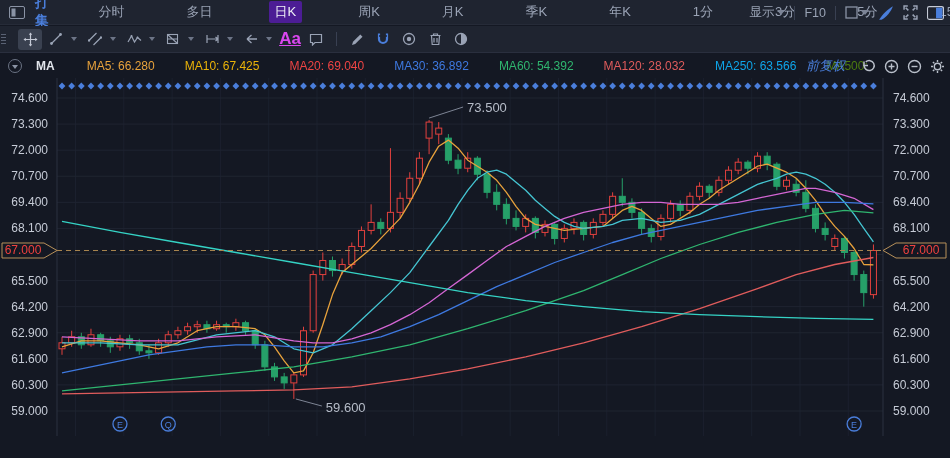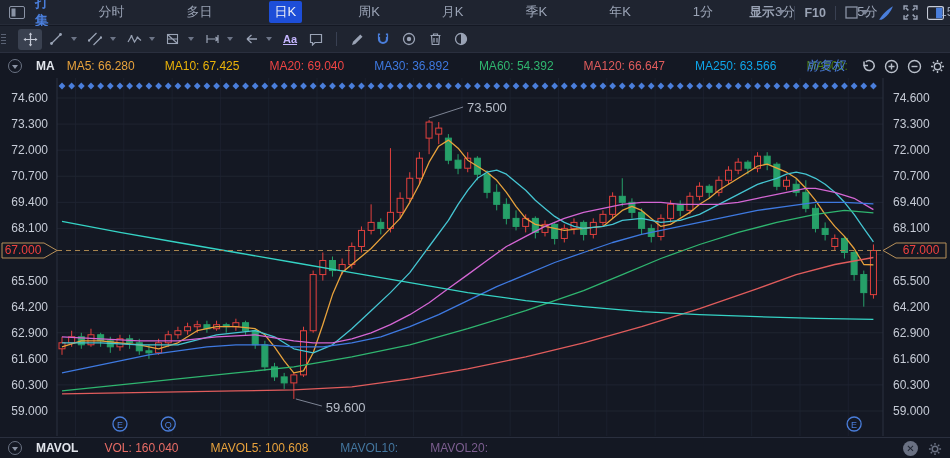--- a/index.html
+++ b/index.html
@@ -8,49 +8,49 @@
   #app { position:relative; width:950px; height:458px; background:#141823; overflow:hidden;
          color:#cfd3dc;padding-left:9px; -webkit-font-smoothing:antialiased; }
 
   
   .topbar { position:absolute; left:0; top:0; width:950px; height:25px; background:#1f2430;
             border-bottom:1px solid #262b38; display:flex; align-items:center; font-size:13px; }
   .tb-icon { width:16px; height:13px; margin:0 0 0 9px; flex:none; }
   .stock-name { color:#4a7edb; font-weight:bold; font-size:13.5px; margin-left:10px; letter-spacing:1px; }
   .tabs { display:flex; align-items:center; margin-left:20px; gap:27px; }
   .tab { color:#9aa3b5; cursor:pointer; white-space:nowrap; padding:2px 6px; border-radius:2px;margin-left:23px; }
-  .tab.active { background:#1d4ed8; color:#eef0f5; }
-  .tb-right { position:absolute; right:6px; top:0; height:25px; display:flex; align-items:center; gap:9px;font-weight:bold; }
+  .tab.active { background:#4c1d95; color:#eef0f5; }
+  .tb-right { position:absolute; right:6px; top:0; height:25px; display:flex; align-items:center; gap:9px; }
   .tb-right .txt { color:#9aa3b5; font-size:12.5px; }
   .caret { display:inline-block; width:0; height:0; border-left:4px solid transparent;
            border-right:4px solid transparent; border-top:5px solid #7c8496; vertical-align:middle; margin-left:3px; }
   .vsep { width:1px; height:14px; background:#394052; }
 
   
   .toolbar2 { position:absolute; left:0; top:26px; width:950px; height:27px; background:#1f2430;
               border-bottom:1px solid #2a2f3e; display:flex; align-items:center; }
   .handle { width:9px; height:20px; display:flex; flex-direction:column; justify-content:center; gap:2px; margin-left:1px; }
   .handle i { display:block; width:5px; height:1px; background:#5a6274; }
   .t2 { display:flex; align-items:center; margin-left:8px; gap:2px; }
   .tool { width:24px; height:21px; display:flex; align-items:center; justify-content:center; border-radius:3px; cursor:pointer; }
   .tool.sel { background:#3a4150; }
   .tool svg { display:block; }
   .dd { width:0;height:0;border-left:3.5px solid transparent;border-right:3.5px solid transparent;
         border-top:4px solid #6c7486; margin:0 4px 0 1px; }
-  .aa { color:#c4b5fd; font-size:11px; font-weight:bold;text-decoration:underline; }
+  .aa { color:#d946ef; font-size:17px; font-weight:bold;text-decoration:underline; }
 
   
   .ma-row { position:absolute; left:0; top:54px; width:950px; height:24px; display:flex; align-items:center;
             font-size:12px; }
   .collapse { width:14px; height:14px; border-radius:50%; border:1px solid #6b7384; margin:0 0 0 8px;
               display:flex; align-items:center; justify-content:center; flex:none; }
   .collapse i { width:0;height:0;border-left:3.5px solid transparent;border-right:3.5px solid transparent;
                 border-top:4.5px solid #8a92a3; margin-top:1px; }
   .ma-label { color:#e2e5ec; font-weight:bold; margin-left:14px; }
-  .ma-items { display:flex; align-items:center; margin-left:12px; gap:30px; white-space:nowrap; }
+  .ma-items { display:flex; align-items:center; margin-left:32px; gap:30px; white-space:nowrap; }
   .ma-right { position:absolute; right:5px; top:0; height:24px; display:flex; align-items:center; gap:8px;font-style:italic; }
   .adjust { color:#4a7edb; font-size:13px; margin-right:8px; }
 
   
   #chart-wrap { position:absolute; left:0; top:78px; width:950px; height:359px; }
   #chart-svg { position:absolute; left:0; top:-78px; width:950px; height:458px; }
   .ylab { position:absolute; width:46px; font-size:12px; color:#c6cbd6; text-align:right; }
   .ylab.r { text-align:left; }
 
   
@@ -217,21 +217,21 @@
     <span class="collapse">
         <i></i>
       </span>
     <span class="ma-label">MA</span>
     <div class="ma-items" id="ma-items">
         <span style="color: rgb(232, 162, 60);">MA5: 66.280</span>
         <span style="color: #eab308;">MA10: 67.425</span>
         <span style="color: #ef4444;">MA20: 69.040</span>
         <span style="color: rgb(62, 121, 224);">MA30: 36.892</span>
         <span style="color: rgb(47, 181, 111);">MA60: 54.392</span>
-        <span style="color: rgb(224, 92, 92);">MA120: 66.647</span>
+        <span style="color: rgb(224, 92, 92);">MA120: 28.032</span>
         <span style="color: #0ea5e9;">MA250: 63.566</span>
         <span style="color: #4d7c0f;">MA500:</span>
       </div>
     <div class="ma-right">
       <span class="adjust">前复权</span>
       <svg width="15" height="15" viewBox="0 0 15 15" fill="none" stroke="#b9bfca" stroke-width="1.5">
         <path d="M3 2.5 V6.5 H7"></path>
           <path d="M3.2 6.3 a5 5 0 1 0 1.6 -3.4"></path>
       </svg>
       <svg width="15" height="15" viewBox="0 0 15 15" fill="none" stroke="#b9bfca" stroke-width="1.4">
@@ -592,32 +592,13 @@
         <div class="ylab r" style="top: 247.75px; left: 893px;">62.900</div>
         <div class="ylab" style="top: 273.833px; left: 2px;">61.600</div>
         <div class="ylab r" style="top: 273.833px; left: 893px;">61.600</div>
         <div class="ylab" style="top: 299.917px; left: 2px;">60.300</div>
         <div class="ylab r" style="top: 299.917px; left: 893px;">60.300</div>
         <div class="ylab" style="top: 326px; left: 2px;">59.000</div>
         <div class="ylab r" style="top: 326px; left: 893px;">59.000</div>
       </div>
   </div>
 
-  <div class="vol-row">
-    <span class="collapse">
-        <i></i>
-      </span>
-    <span class="ma-label">MAVOL</span>
-    <div class="vol-items" id="vol-items">
-        <span style="color: rgb(232, 108, 101);">VOL: 160.040</span>
-        <span style="color: rgb(232, 162, 60);">MAVOL5: 100.608</span>
-        <span style="color: rgb(67, 118, 159);">MAVOL10:</span>
-        <span style="color: rgb(124, 94, 144);">MAVOL20:</span>
-      </div>
-    <div class="vol-right">
-      <span class="circle-x">✕</span>
-      <svg width="14" height="14" viewBox="0 0 15 15" fill="none" stroke="#6a7183" stroke-width="1.6">
-        <circle cx="7.5" cy="7.5" r="3"></circle>
-        <path d="M7.5 1 V3 M7.5 12 V14 M1 7.5 H3 M12 7.5 H14 M2.9 2.9 L4.3 4.3 M10.7 10.7 L12.1 12.1 M12.1 2.9 L10.7 4.3 M4.3 10.7 L2.9 12.1"></path>
-      </svg>
-    </div>
-  </div>
 </div>
 
 </body></html>

